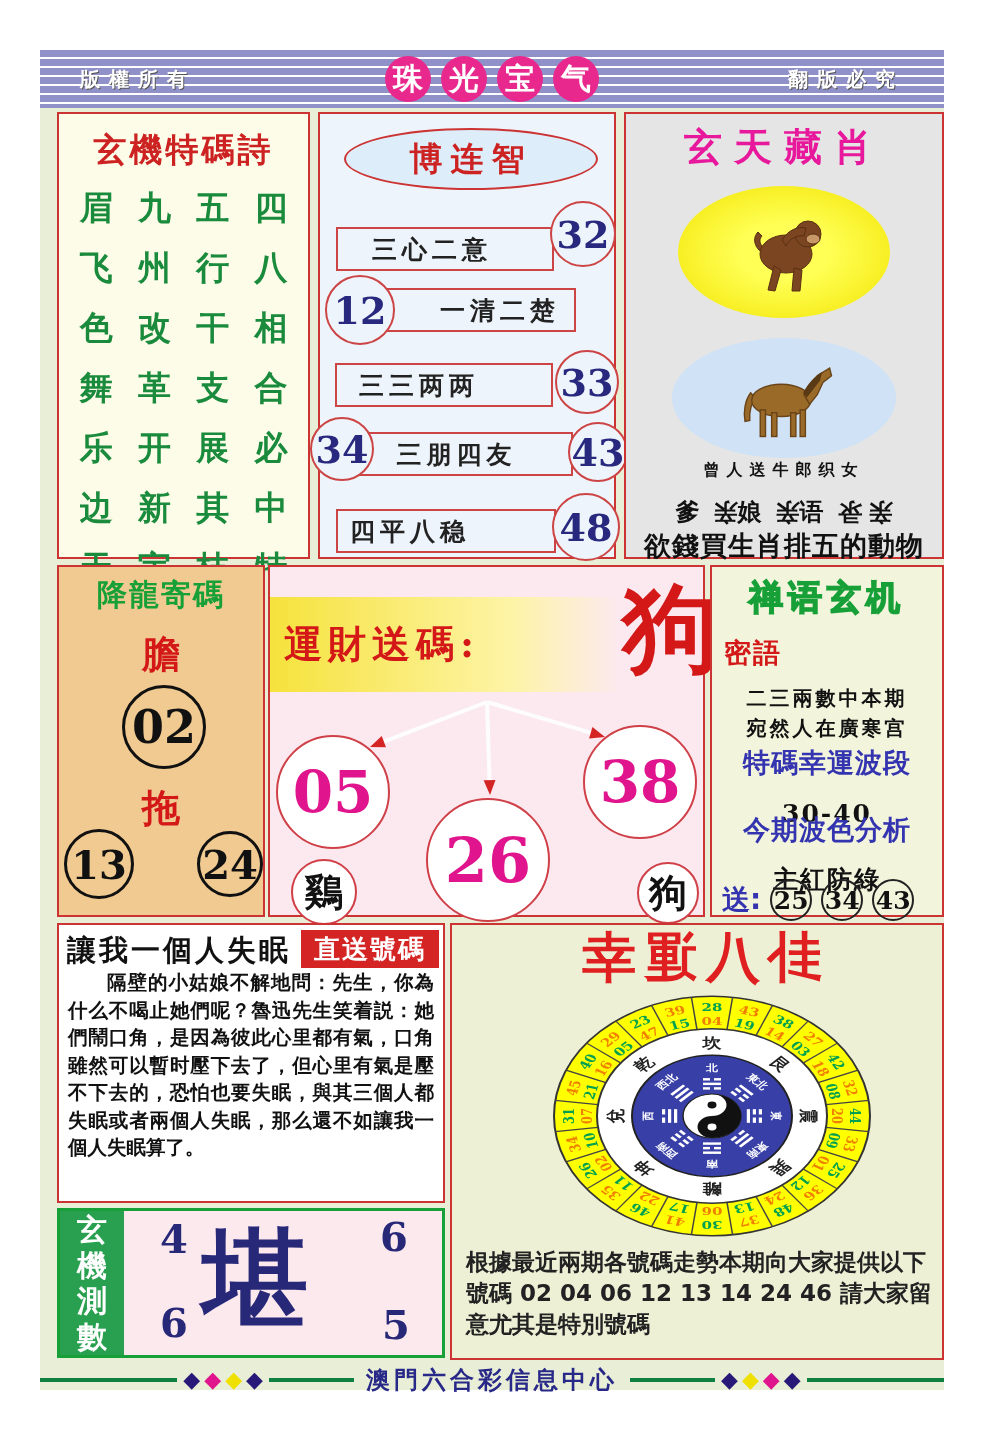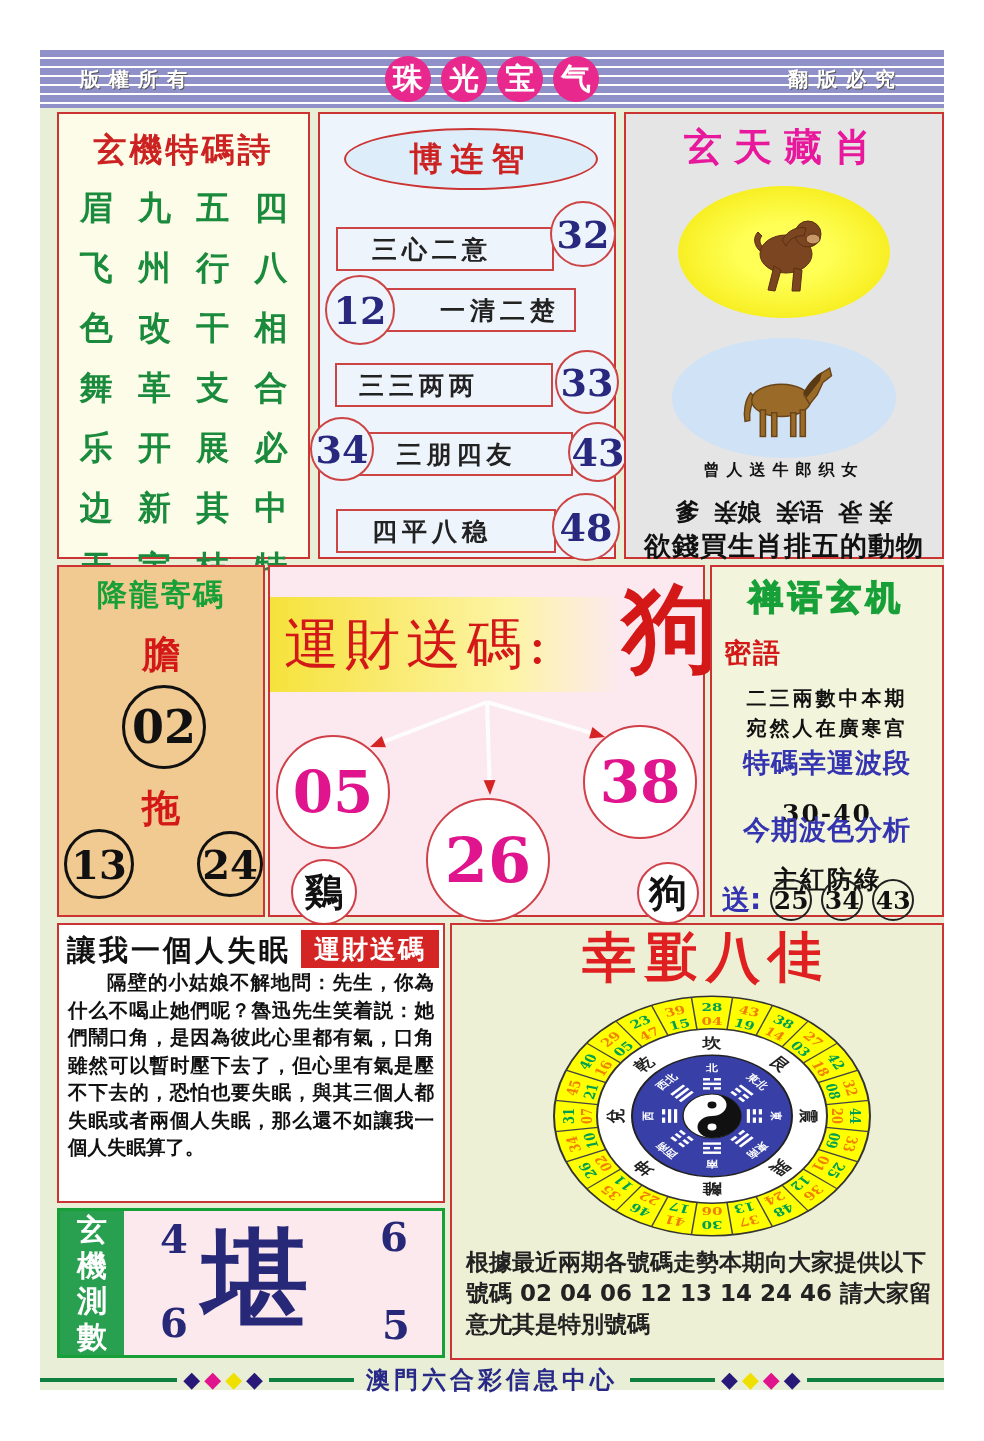--- a/index.html
+++ b/index.html
@@ -44,21 +44,21 @@
   
   #jl-box{left:57px;top:565px;width:208px;height:352px;background:#f0ca90;}
   #jl-title{position:absolute;top:8px;width:100%;text-align:center;color:#18a038;font-size:30px;font-weight:bold;letter-spacing:2px;font-family:"DejaVu Serif",serif;}
   .jl-label{position:absolute;width:100%;text-align:center;color:#d41818;font-size:38px;font-weight:bold;font-family:"DejaVu Serif",serif;}
   .jl-circle{border:3px solid #111;color:#111;font-weight:bold;font-family:"DejaVu Serif",serif;}
   
   #yc-box{left:268px;top:565px;width:437px;height:352px;background:#fce9f0;}
   #yc-banner{position:absolute;left:0;top:30px;width:350px;height:95px;
     background:linear-gradient(90deg,#f6e23c 0%,#fdf4a8 70%,rgba(253,244,168,0) 100%);
     display:flex;align-items:center;padding-left:14px;box-sizing:border-box;}
-  #yc-title{color:#d41818;font-size:55px;font-weight:normal;letter-spacing:6px;font-family:"DejaVu Serif",serif;}
+  #yc-title{color:#d41818;font-size:38px;font-weight:bold;letter-spacing:6px;font-family:"DejaVu Serif",serif;}
   #yc-dog{position:absolute;left:352px;top:14px;color:#d41818;font-size:96px;font-weight:bold;font-family:"DejaVu Serif",serif;line-height:1;}
   .yc-circle{background:#fff;border:2px solid #d04048;color:#e0148c;font-weight:bold;font-family:"DejaVu Serif",serif;}
   .yc-small{background:#fff;border:2px solid #d04048;color:#111;font-size:38px;font-weight:bold;font-family:"DejaVu Serif",serif;}
   
   #cy-box{left:710px;top:565px;width:234px;height:352px;background:#f2f4dc;}
   #cy-title{position:absolute;top:8px;width:100%;text-align:center;font-size:34px;font-weight:bold;letter-spacing:5px;
     color:#f2fcf2;-webkit-text-stroke:1.6px #18a038;text-shadow:0 0 1px #18a038;}
   #cy-sub{position:absolute;left:12px;top:68px;color:#d41818;font-size:27px;font-weight:bold;letter-spacing:2px;font-family:"DejaVu Serif",serif;text-align:right;}
   .cy-verse{position:absolute;width:100%;text-align:center;color:#111;font-size:20px;font-weight:bold;letter-spacing:3px;font-family:"DejaVu Serif",serif;}
   .cy-blue{position:absolute;width:100%;text-align:center;color:#3434b0;font-size:27px;font-weight:bold;letter-spacing:1px;}
@@ -165,21 +165,21 @@
     <div id="blz-rows">
         <div class="blz-phrase-box" style="left: 16px; top: 101px; width: 218px; height: 44px; padding-left: 34px; margin-top: 12px;">三心二意</div>
         <div class="circle blz-num" style="left: 230px; top: 87px; width: 66px; height: 66px;">32</div>
         <div class="blz-phrase-box" style="left: 30px; top: 174px; width: 226px; height: 44px; justify-content: flex-end; padding-right: 14px;">一清二楚</div>
         <div class="circle blz-num" style="left: 5px; top: 161px; width: 70px; height: 70px;">12</div>
         <div class="blz-phrase-box" style="left: 15px; top: 249px; width: 218px; height: 44px; padding-left: 22px;">三三两两</div>
         <div class="circle blz-num" style="left: 235px; top: 236px; width: 64px; height: 64px;">33</div>
         <div class="blz-phrase-box" style="left: 20px; top: 318px; width: 233px; height: 44px; justify-content: center;">三朋四友</div>
         <div class="circle blz-num" style="left: -10px; top: 303px; width: 64px; height: 64px;">34</div>
         <div class="circle blz-num" style="left: 248px; top: 308px; width: 60px; height: 60px;">43</div>
-        <div class="blz-phrase-box" style="left: 16px; top: 395px; width: 220px; height: 44px; padding-left: 34px;">四平八稳</div>
+        <div class="blz-phrase-box" style="left: 16px; top: 395px; width: 220px; height: 44px; padding-left: 12px;">四平八稳</div>
         <div class="circle blz-num" style="left: 232px; top: 379px; width: 68px; height: 68px;">48</div>
       </div>
   </div>
 
   <div class="box" id="xt-box">
     <div id="xt-title">玄天藏肖</div>
     <div id="xt-yellow">
       <svg width="120" height="100" viewBox="0 0 100 100">
         <g fill="#7a4520" stroke="#5a3012" stroke-width="1">
           <path d="M30 52 C20 46 18 36 24 30 L28 34 C24 38 26 44 32 47 Z"></path>
@@ -252,21 +252,21 @@
     <div id="cy-song">
       <span id="cy-song-label">送:</span>
     <span class="cy-song-circle">25</span>
         <span class="cy-song-circle">34</span>
         <span class="cy-song-circle">43</span>
       </div>
   </div>
 
   <div class="box" id="hm-box">
     <div id="hm-title">讓我一個人失眠</div>
-    <div id="hm-badge">運財送碼</div>
+    <div id="hm-badge">直送號碼</div>
     <div id="hm-body">
       <p>隔壁的小姑娘不解地問：先生，你為什么不喝止她們呢？魯迅先生笑着説：她們鬧口角，是因為彼此心里都有氣，口角雖然可以暫时壓下去了，但心里有氣是壓不下去的，恐怕也要失眠，與其三個人都失眠或者兩個人失眠，那么還不如讓我一個人失眠算了。</p>
     </div>
   </div>
 
   <div id="cs-box" class="box" style="border-color:#18a038;">
     <div id="cs-strip">
         <span class="cs-strip-char">玄</span>
         <span class="cs-strip-char">機</span>
         <span class="cs-strip-char">測</span>

